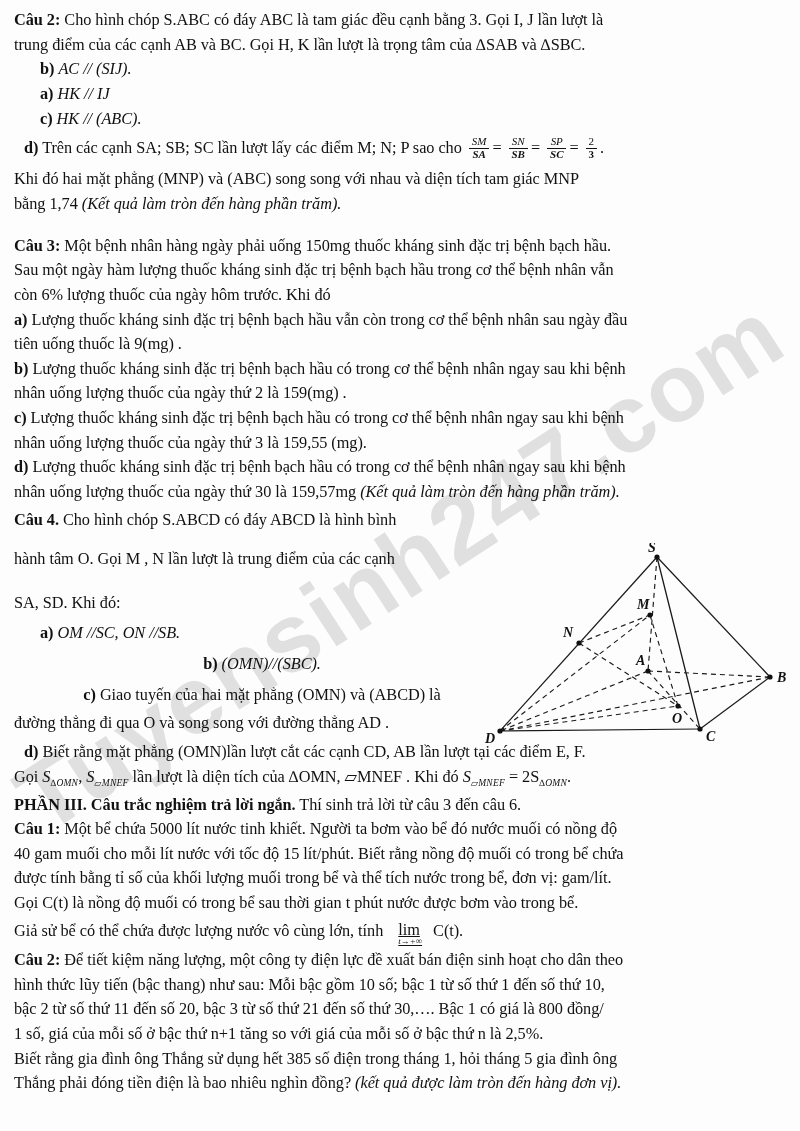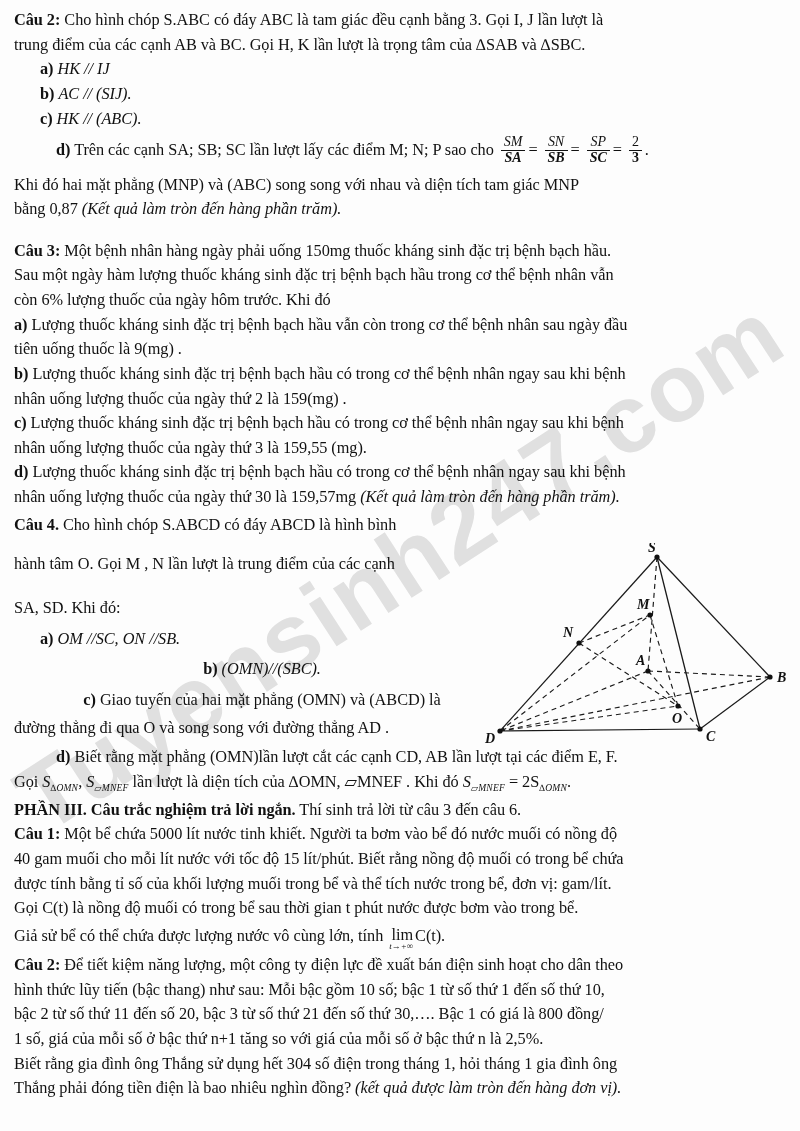--- a/index.html
+++ b/index.html
@@ -41,53 +41,54 @@
   }
   
   .para {
     font-size: 16.3px;
     line-height: 1.45;
     text-align: justify;
     margin: 0 0 1px 0;
     letter-spacing: -0.05px;
   }
   .indent-a { margin-left: 26px; }
-  .indent-d { margin-left: 42px; }
+  .indent-d { margin-left: 10px; }
   b, .bold { font-weight: bold; }
   i, .it { font-style: italic; }
 
   
   .frac {
     display: inline-block;
     vertical-align: middle;
     text-align: center;
-    font-size: 14px;
+    font-size: 11px;
     line-height: 1.05;
     margin: 0 3px;
     position: relative;
     top: -1px;
   }
   .frac .num { display: block; padding: 0 3px; font-style: italic; }
   .frac .den { display: block; border-top: 1.3px solid #111; padding: 0 3px; font-style: italic; font-weight: bold; }
   .frac.plain .num, .frac.plain .den { font-style: normal; }
 
   
   sub.small {
     font-size: 9.5px;
     font-style: italic;
     letter-spacing: .2px;
   }
   .limwrap {
     display: inline-block;
-    text-align: right;
+    text-align: left;
     vertical-align: middle;
     line-height: 1;
-    margin: 0 2px;
+    margin: 0 11px;
     position: relative;
     top: 2px;
+    text-decoration: underline;
   }
   .limwrap .lmain { display: block; font-style: normal; font-size: 16.3px; }
   .limwrap .lsub { display: block; font-size: 9px; font-style: italic; margin-top: -1px; }
 
   
   #figure-wrap {
     position: absolute;
     right: 6px;
     top: 543px;
     width: 312px;
@@ -154,26 +155,26 @@
   <div id="content">
 
     <div>
       <p class="para">
         <b>Câu 2:</b>
         <span>Cho hình chóp S.ABC có đáy ABC là tam giác đều cạnh bằng 3. Gọi I, J lần lượt là</span>
       </p>
       <p class="para">trung điểm của các cạnh AB và BC. Gọi H, K lần lượt là trọng tâm của ∆SAB và ∆SBC.</p>
 
       <p class="para indent-a">
+        <b>b)</b>
+        <i>AC // (SIJ).</i>
+      </p>
+      <p class="para indent-a">
         <b>a)</b>
         <i>HK // IJ</i>
-      </p>
-      <p class="para indent-a">
-        <b>b)</b>
-        <i>AC // (SIJ).</i>
       </p>
       <p class="para indent-a">
         <b>c)</b>
         <i>HK // (ABC).</i>
       </p>
 
       <p class="para indent-d" style="margin-top:6px;">
         <b>d)</b>
         <span>Trên các cạnh SA; SB; SC lần lượt lấy các điểm M; N; P sao cho</span>
         <span class="frac">
@@ -189,21 +190,21 @@
           <span class="den">SC</span>
         </span>=
         <span class="frac plain">
           <span class="num">2</span>
           <span class="den">3</span>
         </span>.
       </p>
 
       <p class="para" style="margin-top:6px;">Khi đó hai mặt phẳng (MNP) và (ABC) song song với nhau và diện tích tam giác MNP</p>
       <p class="para">
-        <span>bằng 0,87 </span><i>(Kết quả làm tròn đến hàng phần trăm).</i>
+        <span>bằng 1,74 </span><i>(Kết quả làm tròn đến hàng phần trăm).</i>
       </p>
     </div>
 
     <div style="margin-top:18px;">
       <p class="para">
         <b>Câu 3:</b>
         <span>Một bệnh nhân hàng ngày phải uống 150mg thuốc kháng sinh đặc trị bệnh bạch hầu.</span>
       </p>
       <p class="para">Sau một ngày hàm lượng thuốc kháng sinh đặc trị bệnh bạch hầu trong cơ thể  bệnh nhân vẫn</p>
       <p class="para">còn 6% lượng thuốc của ngày hôm trước. Khi đó</p>
@@ -294,20 +295,20 @@
         </span><span>C(t).</span>
       </p>
 
       <p class="para" style="margin-top:4px;">
         <b>Câu 2:</b>
         <span>Để tiết kiệm năng lượng, một công ty điện lực đề xuất bán điện sinh hoạt cho dân theo</span>
       </p>
       <p class="para">hình thức lũy tiến (bậc thang) như sau: Mỗi bậc gồm 10 số; bậc 1 từ số thứ 1 đến số thứ 10,</p>
       <p class="para">bậc 2 từ số thứ 11 đến số 20, bậc 3 từ số thứ 21 đến số thứ 30,…. Bậc 1 có giá là 800 đồng/</p>
       <p class="para">1 số, giá của mỗi số ở bậc thứ n+1 tăng so với giá của mỗi số ở bậc thứ n là 2,5%.</p>
-      <p class="para">Biết rằng gia đình ông Thắng sử dụng hết 304 số điện trong tháng 1, hỏi tháng 1 gia đình ông</p>
+      <p class="para">Biết rằng gia đình ông Thắng sử dụng hết 385 số điện trong tháng 1, hỏi tháng 5 gia đình ông</p>
       <p class="para">
         <span>Thắng  phải đóng tiền điện là bao nhiêu nghìn đồng? </span><i>(kết quả được làm tròn đến hàng đơn vị).</i>
       </p>
     </div>
 
   </div>
 </div>
 
 </body></html>

